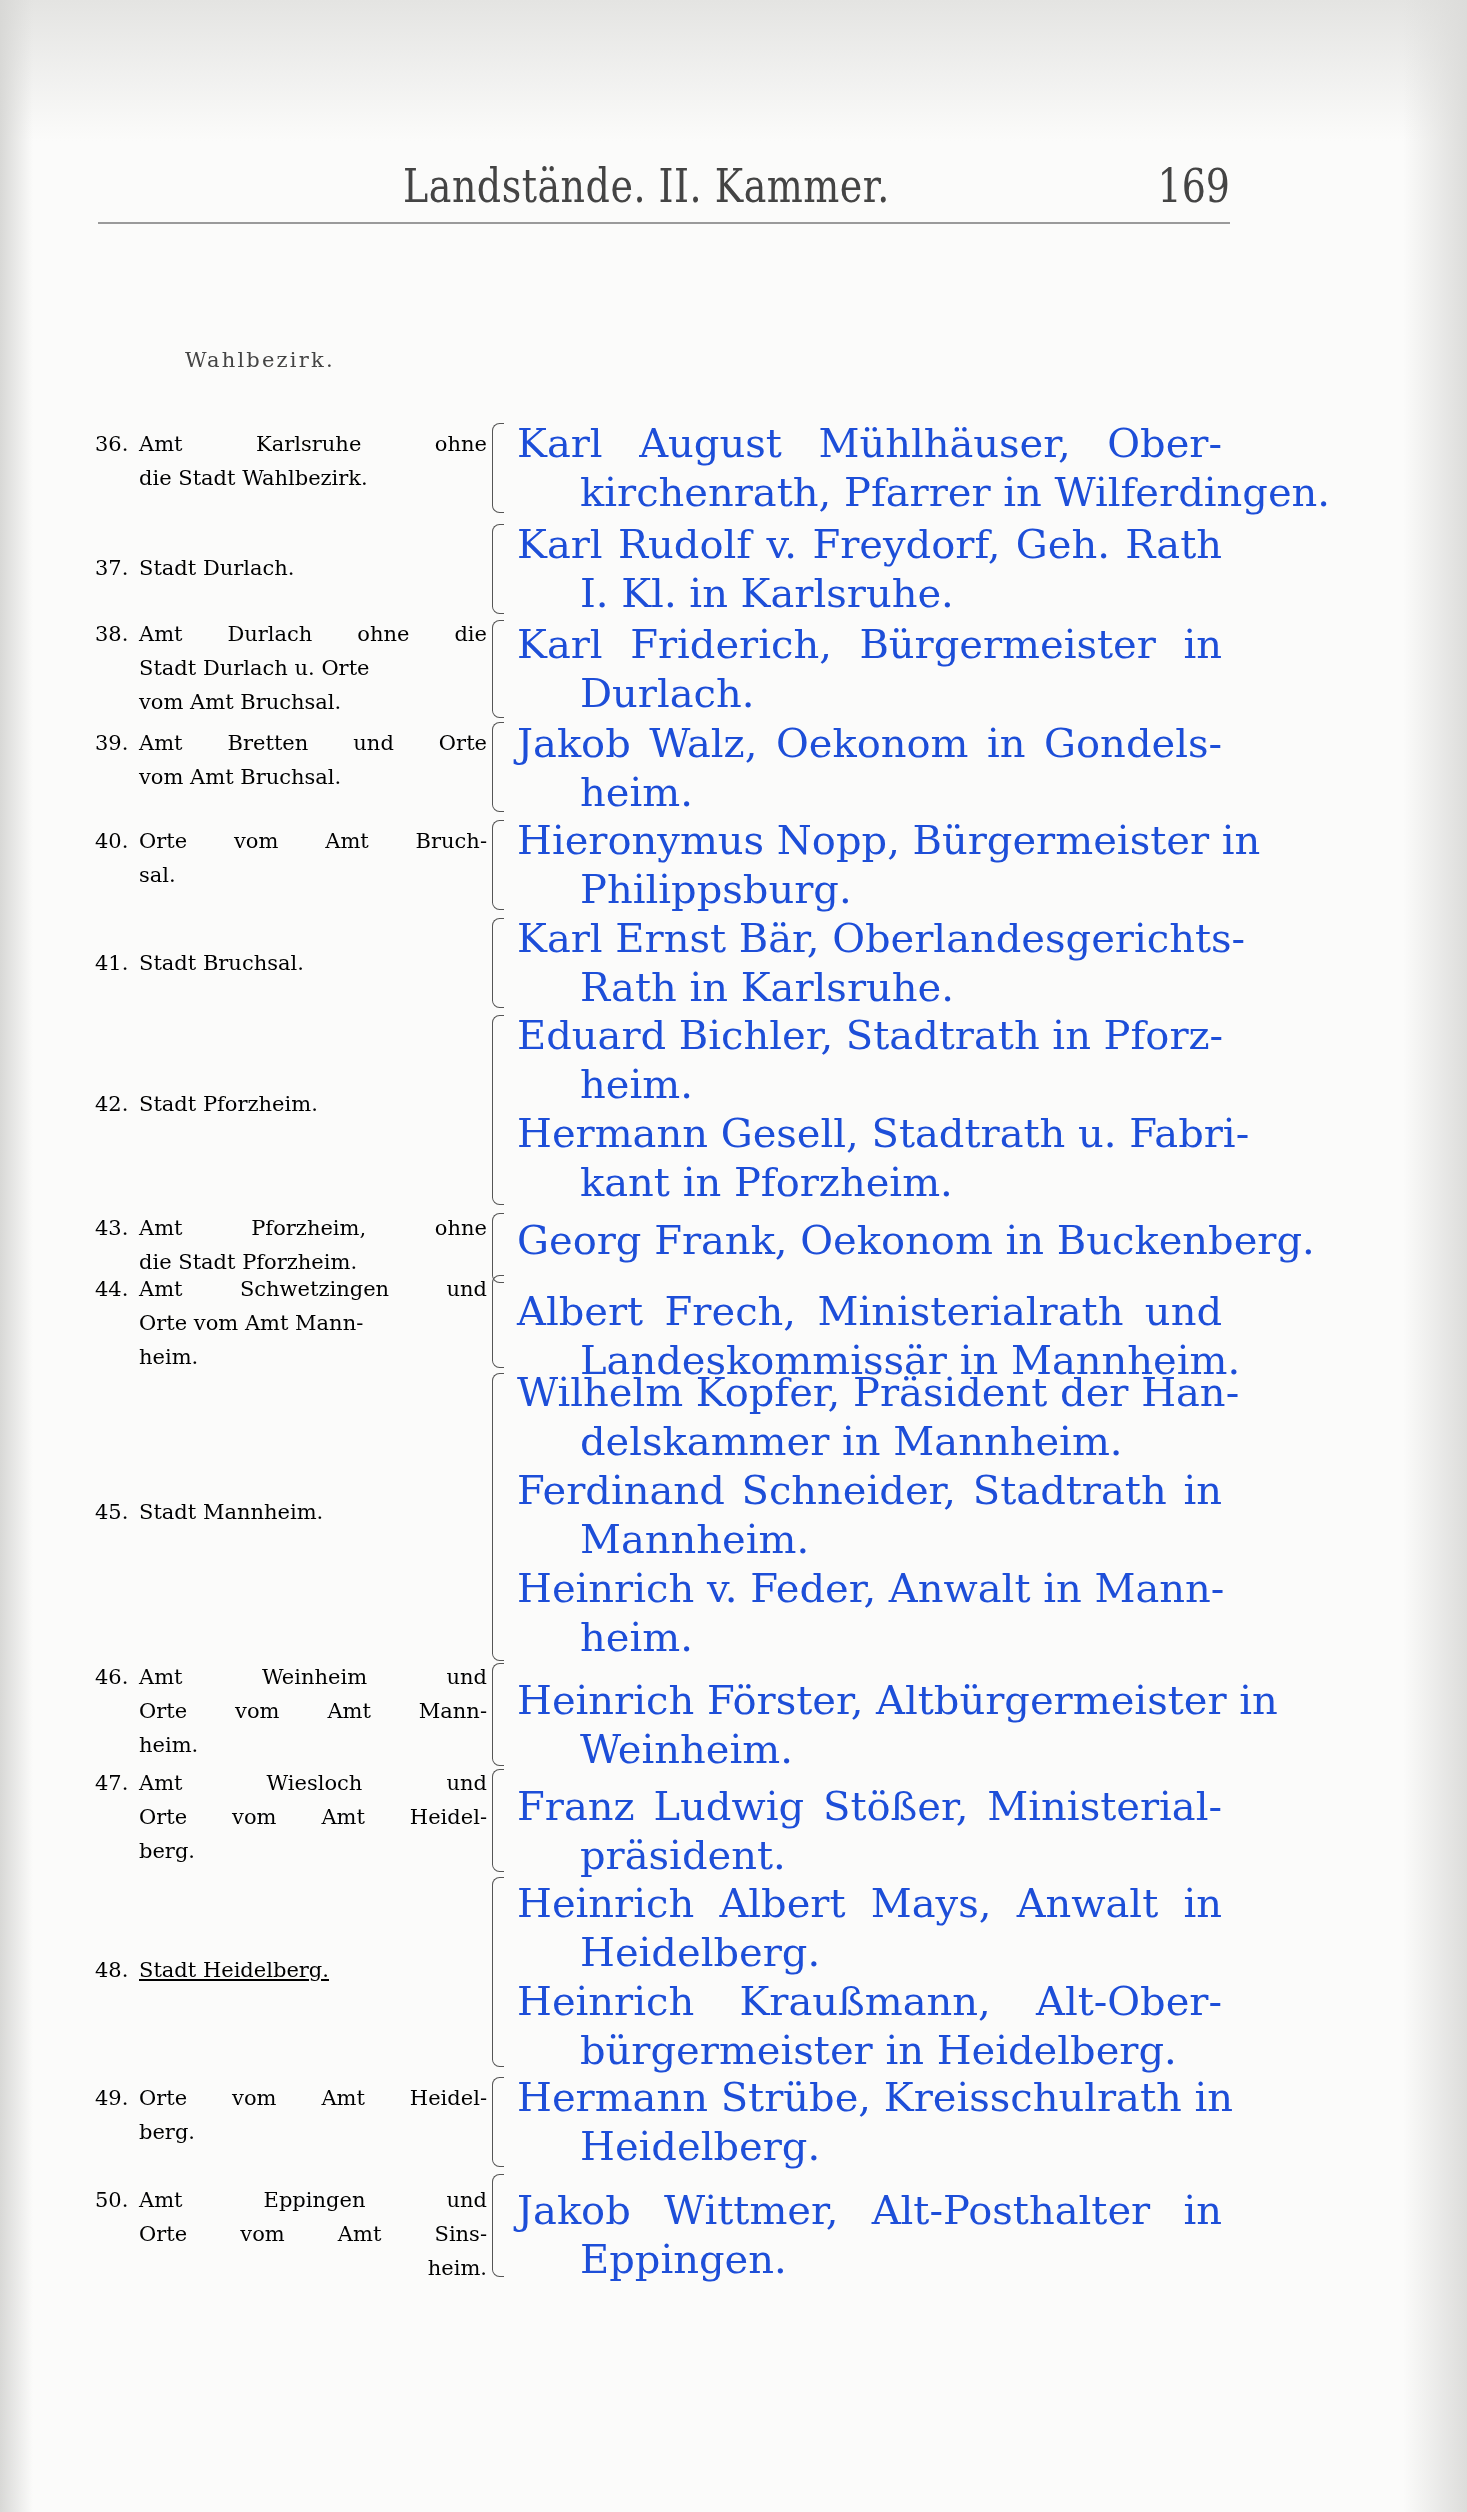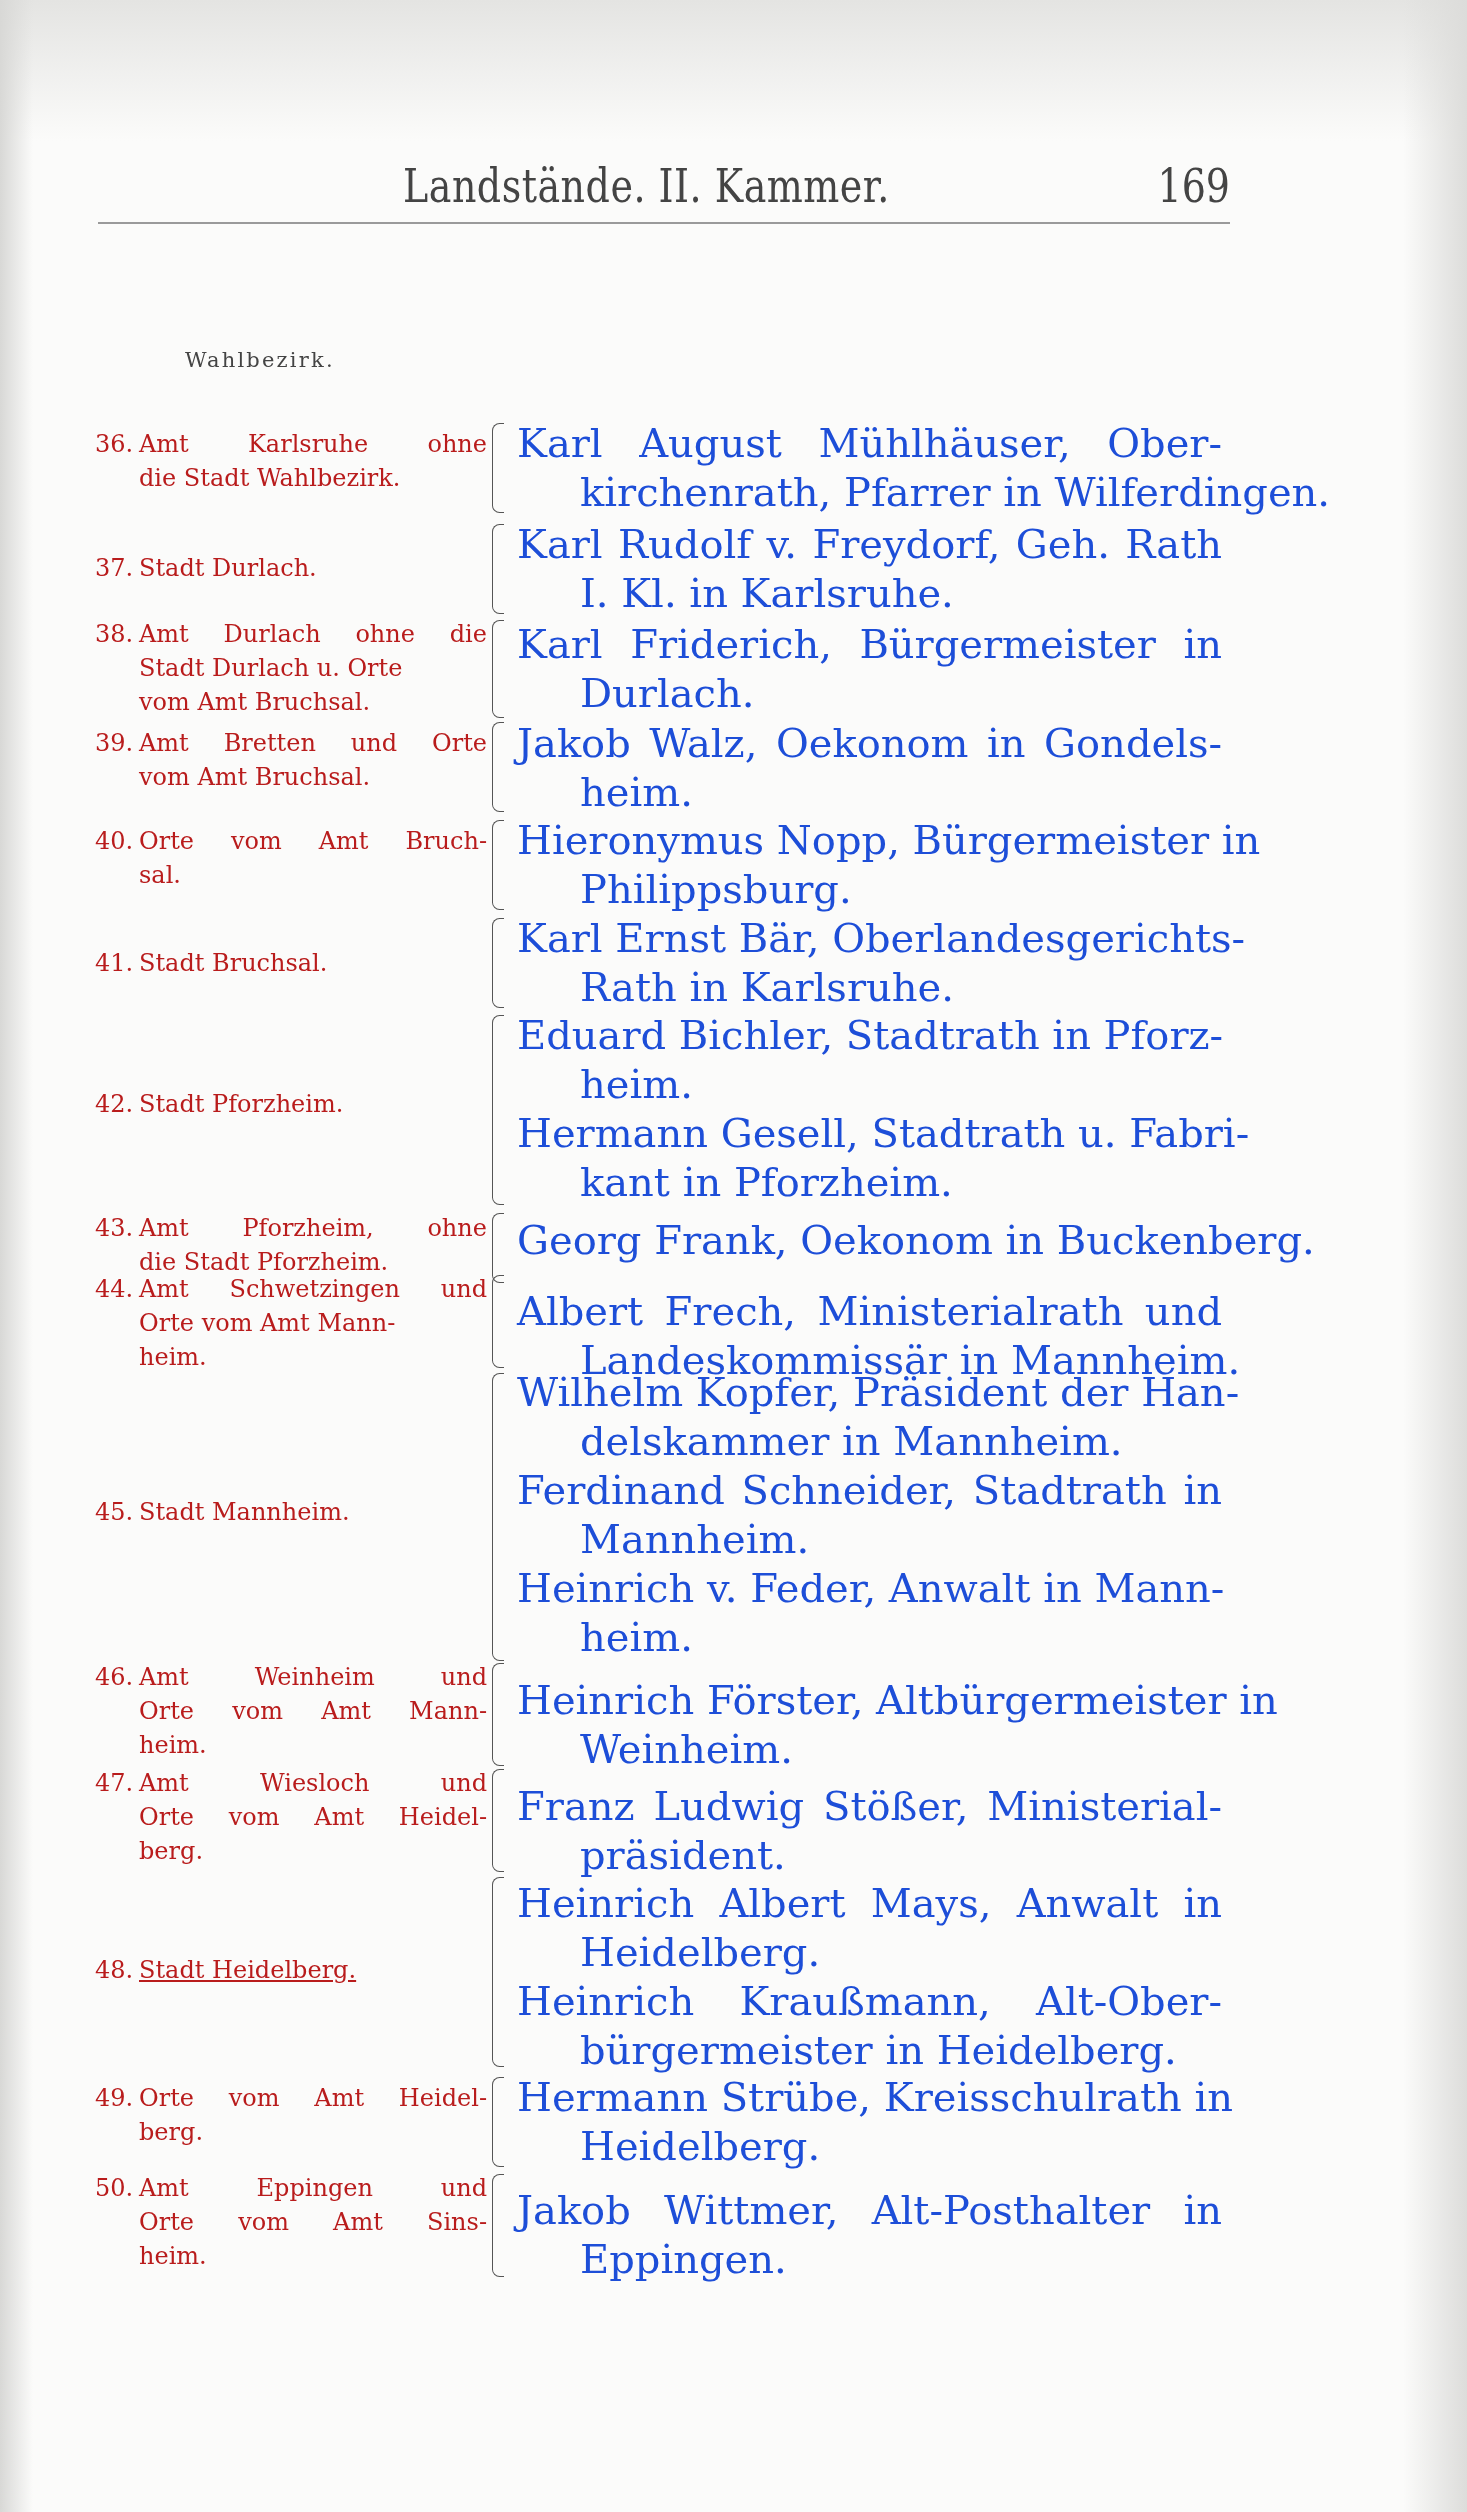--- a/index.html
+++ b/index.html
@@ -38,21 +38,21 @@
     position: absolute; left: 98px; top: 222px; width: 1132px; height: 2.2px;
     background: #9a9a9a;
   }
   .column-heading {
     position: absolute; left: 185px; top: 348px;
     font-size: 21px; letter-spacing: 2.2px; color: #444;
   }
   .entry { position: absolute; left: 0; width: 1468px; }
   .district {
     position: absolute; left: 95px; width: 392px;
-    font-size: 24px; line-height: 34px; color: #b91c1c;
+    font-size: 21px; line-height: 34px; color: #000000;
   }
   .district .num { display: inline-block; width: 44px; }
   .district .line { display: block; white-space: nowrap; }
   .district .line.indent { padding-left: 44px; }
   .district .line.justify { text-align-last: justify; }
   .brace {
     position: absolute; left: 492px; width: 12px;
     border-left: 1.6px solid #555;
     border-top: 1.6px solid #555; border-bottom: 1.6px solid #555;
     border-radius: 7.6px 0 0 7.6px;
@@ -287,21 +287,21 @@
   <div class="brace" style="top:4.4px;height:90px;"></div>
   <div class="members">
     <div class="member">
       <span class="line first">Hermann Strübe, Kreisschulrath in</span>
       <span class="line cont">Heidelberg.</span>
     </div>
   </div>
 </div>
 
 <div class="entry" style="top:2171px;">
-  <div class="district" style="top:0px;">
+  <div class="district" style="top:12px;text-align:right;">
     <span class="line justify"><span class="num">50.</span><span>Amt Eppingen und</span></span>
     <span class="line indent justify">Orte vom Amt Sins-</span>
     <span class="line indent">heim.</span>
   </div>
   <div class="brace" style="top:3.3px;height:103px;"></div>
   <div class="members" style="top:15.2px;">
     <div class="member">
       <span class="line first">Jakob Wittmer, Alt-Posthalter in</span>
       <span class="line cont">Eppingen.</span>
     </div>

